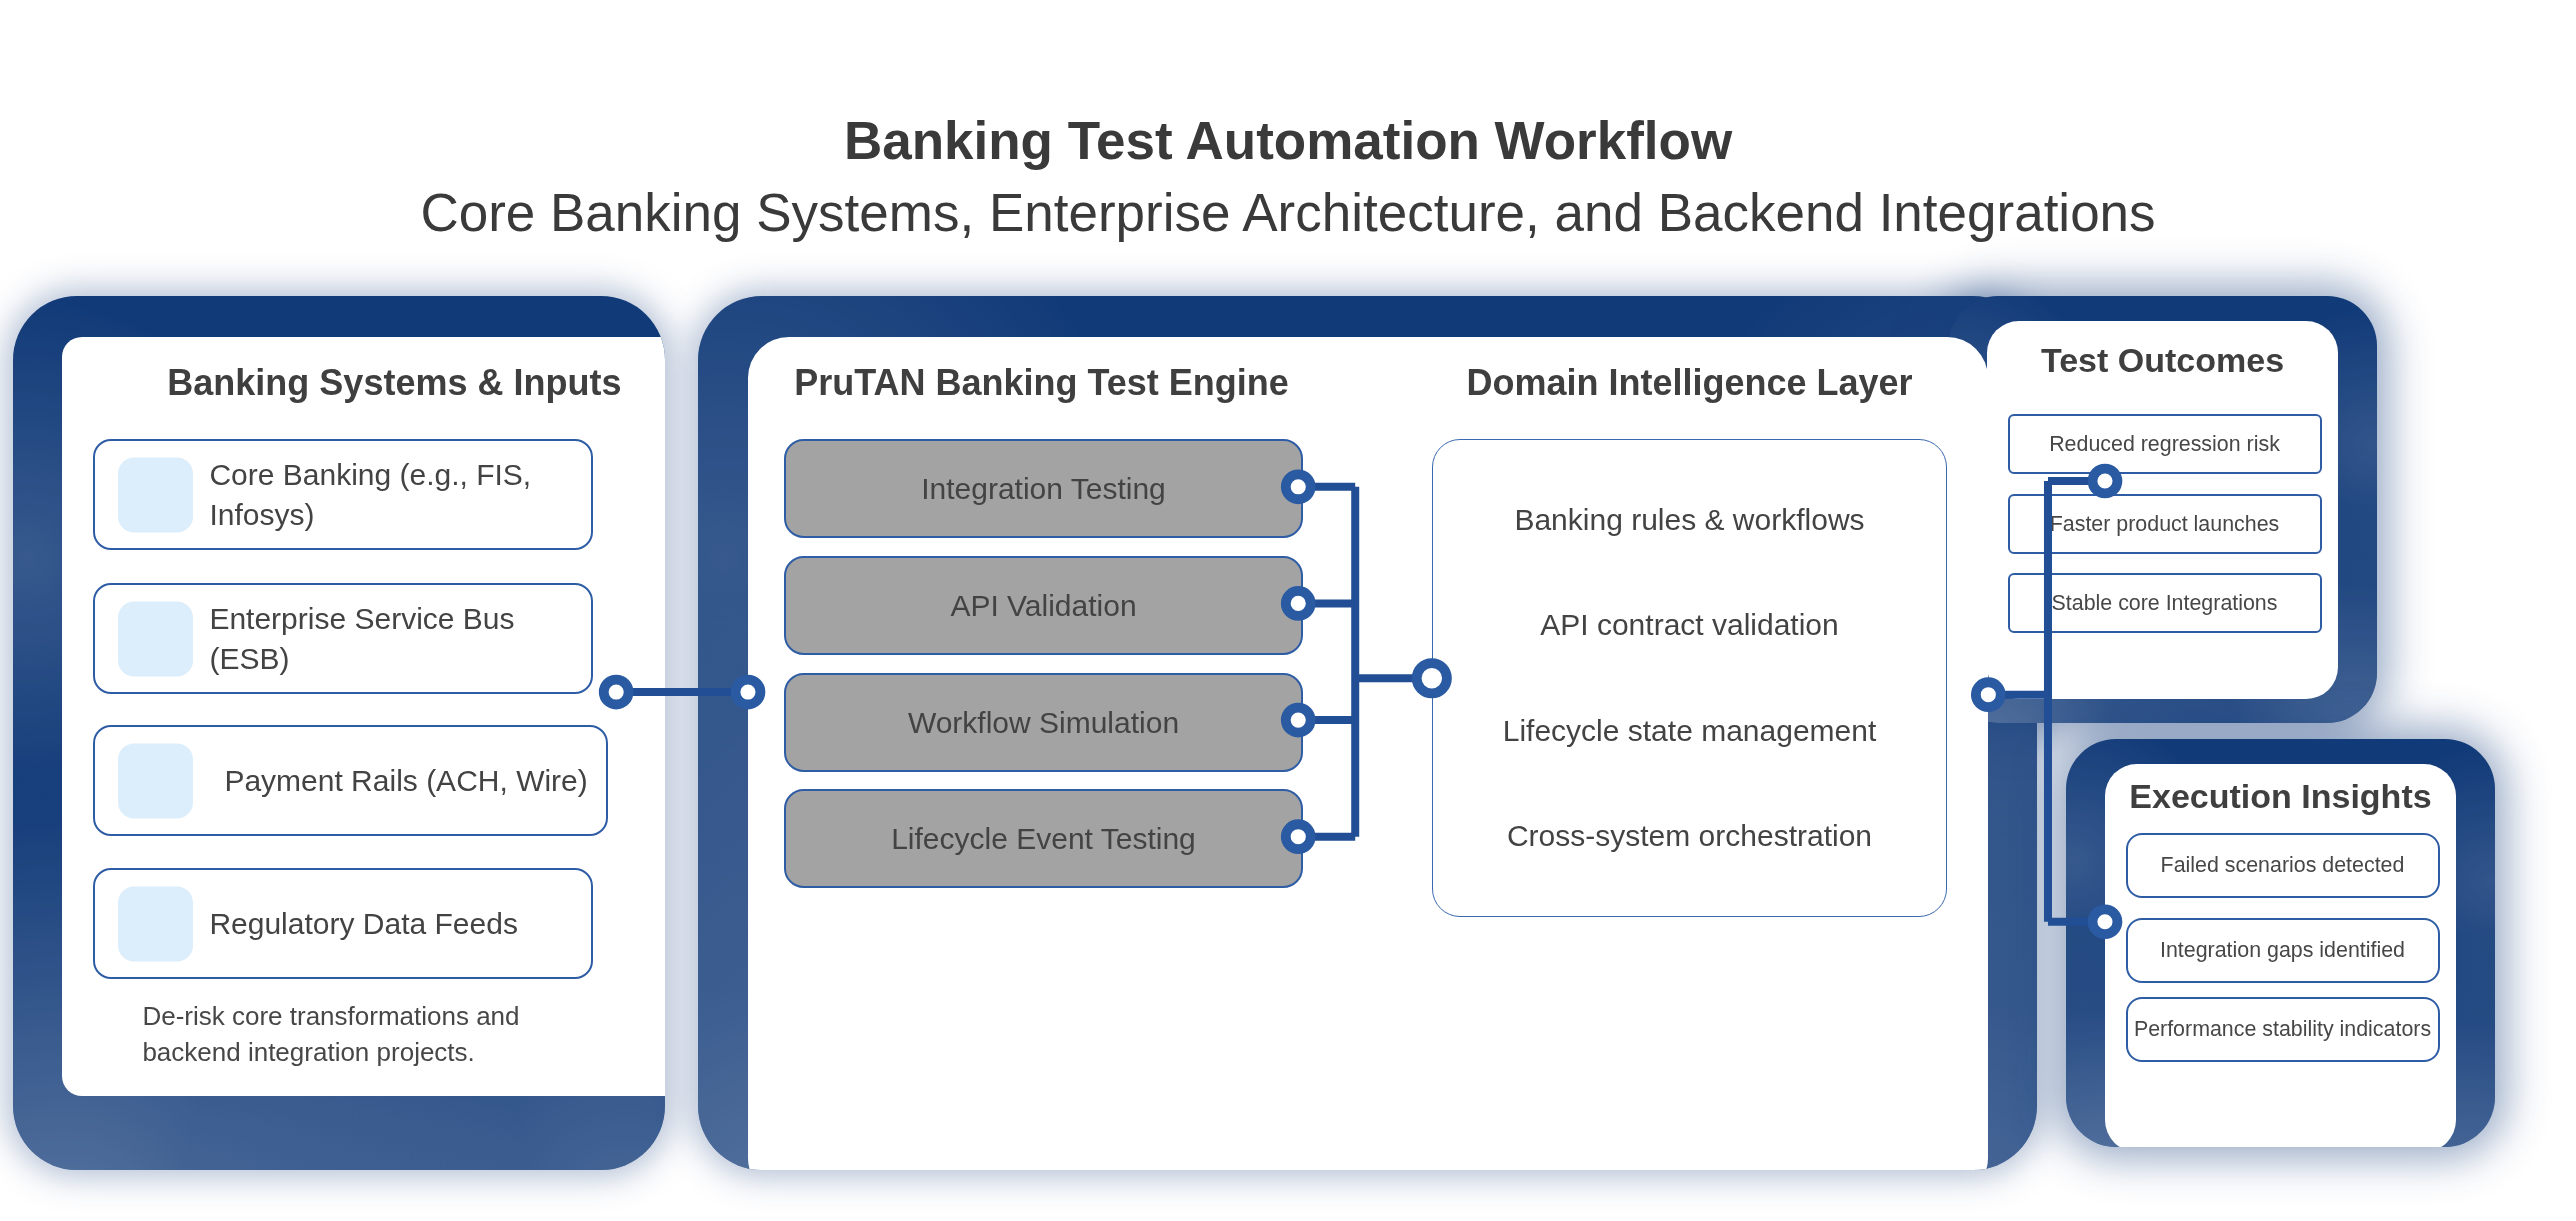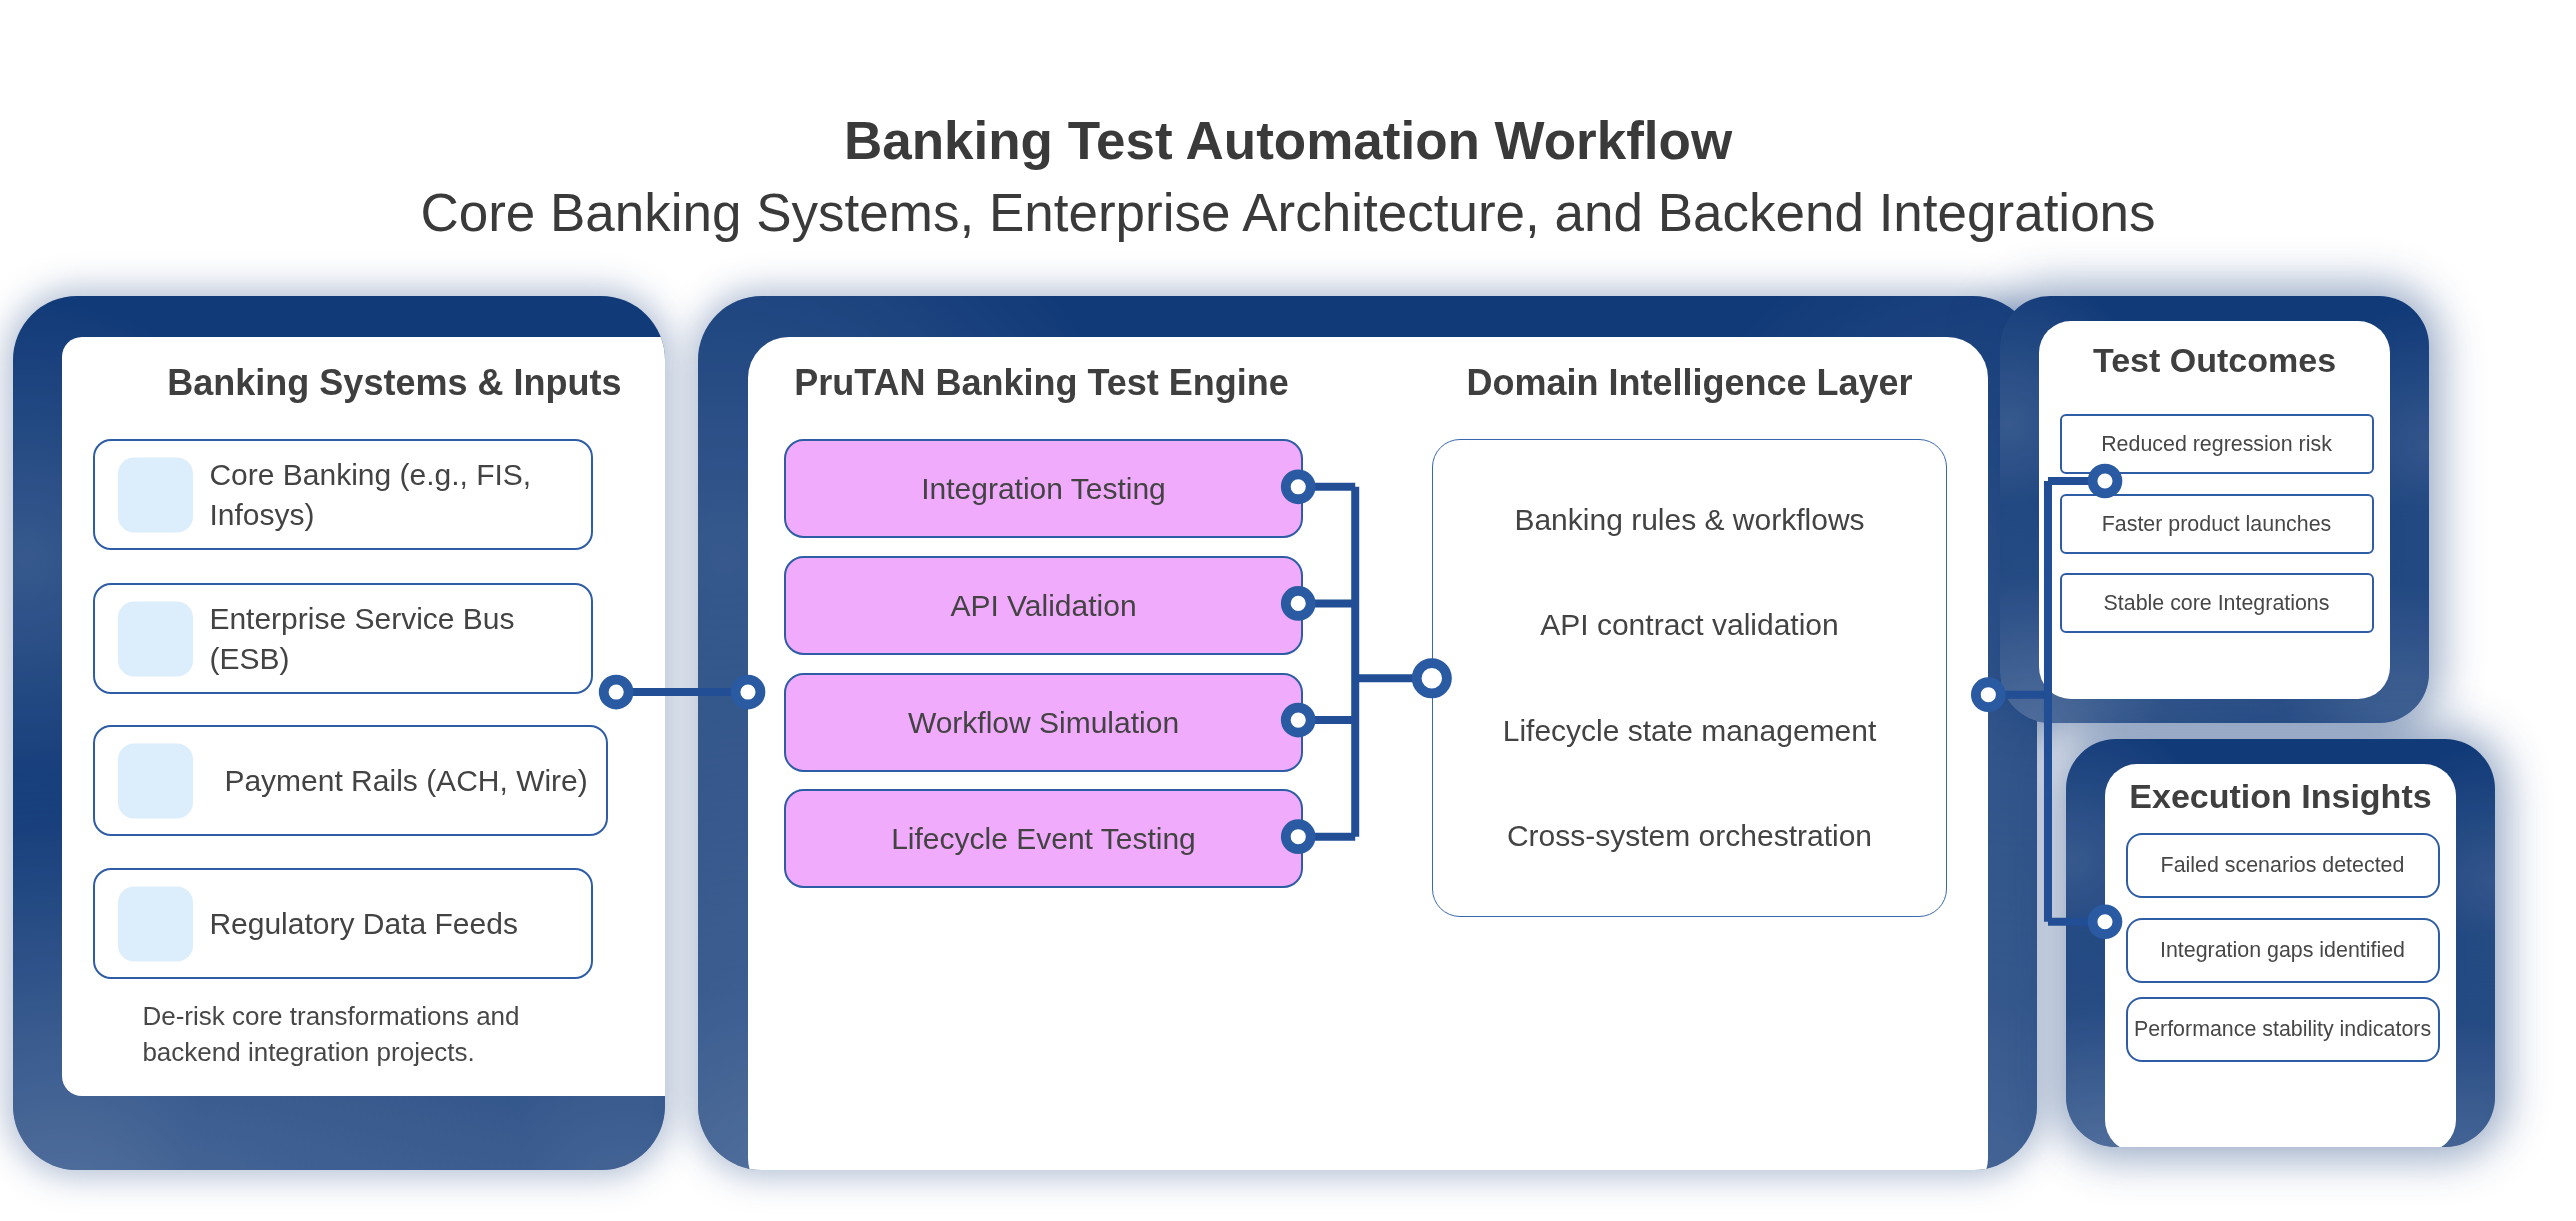--- a/index.html
+++ b/index.html
@@ -29,21 +29,21 @@
   }
   .white-inner{
     position:absolute;background:#ffffff;z-index:2;
   }
   #left-panel   {left:13.4px;  top:296px; width:652px;  height:874px; border-radius:64px;
                  box-shadow:0 0 34px 5.3px rgba(23,62,125,.35);}
   #left-white   {left:49px;  top:41px;  width:664px;  height:759px; border-radius:20px;}
   #middle-panel {left:698px; top:296px; width:1339px; height:874px; border-radius:64px;
                  box-shadow:0 0 34px 5.3px rgba(23,62,125,.35);}
   #middle-white {left:50px;  top:41px;  width:1240px; height:862px; border-radius:41px;}
-  #outcomes-panel{left:2000px;top:296px;width:429px; height:427px; border-radius:50px;
+  #outcomes-panel{left:1948px;top:296px;width:429px; height:427px; border-radius:50px;
                  box-shadow:0 0 43px 10.7px rgba(23,62,125,.45);}
   #outcomes-white{left:39px; top:25px;  width:351px;  height:378px; border-radius:32px;}
   #insights-panel{left:2066px;top:739px;width:429px; height:408px; border-radius:50px;
                  box-shadow:0 0 43px 10.7px rgba(23,62,125,.45);}
   #insights-white{left:39px; top:25px;  width:351px;  height:388px; border-radius:32px;}
 
   .panel-header{
     position:absolute;text-align:center;font-weight:700;color:#3f3f3f;
   }
   .hdr-big{font-size:36px;}
@@ -61,21 +61,21 @@
   .input-label{
     margin-left:114px;width:374px;font-size:30px;color:#434343;line-height:1.32;
   }
   .caption{
     position:absolute;left:80px;top:662px;width:418px;
     font-size:26px;color:#474747;line-height:1.38;
   }
 
   
   .engine-item{
-    position:absolute;left:36px;width:515px;height:95px;background:#f0abfc;
+    position:absolute;left:36px;width:515px;height:95px;background:#a3a3a3;
     border:2.7px solid #2f5da5;border-radius:19.6px;
     display:flex;align-items:center;justify-content:center;
     font-size:30px;color:#434343;
   }
   
   .domain-box{
     position:absolute;left:684px;top:102px;width:515px;height:478px;background:#fff;
     border:1.8px solid #3a68ae;border-radius:28px;
     display:flex;flex-direction:column;justify-content:space-around;
     padding:27px 0;box-sizing:border-box;

